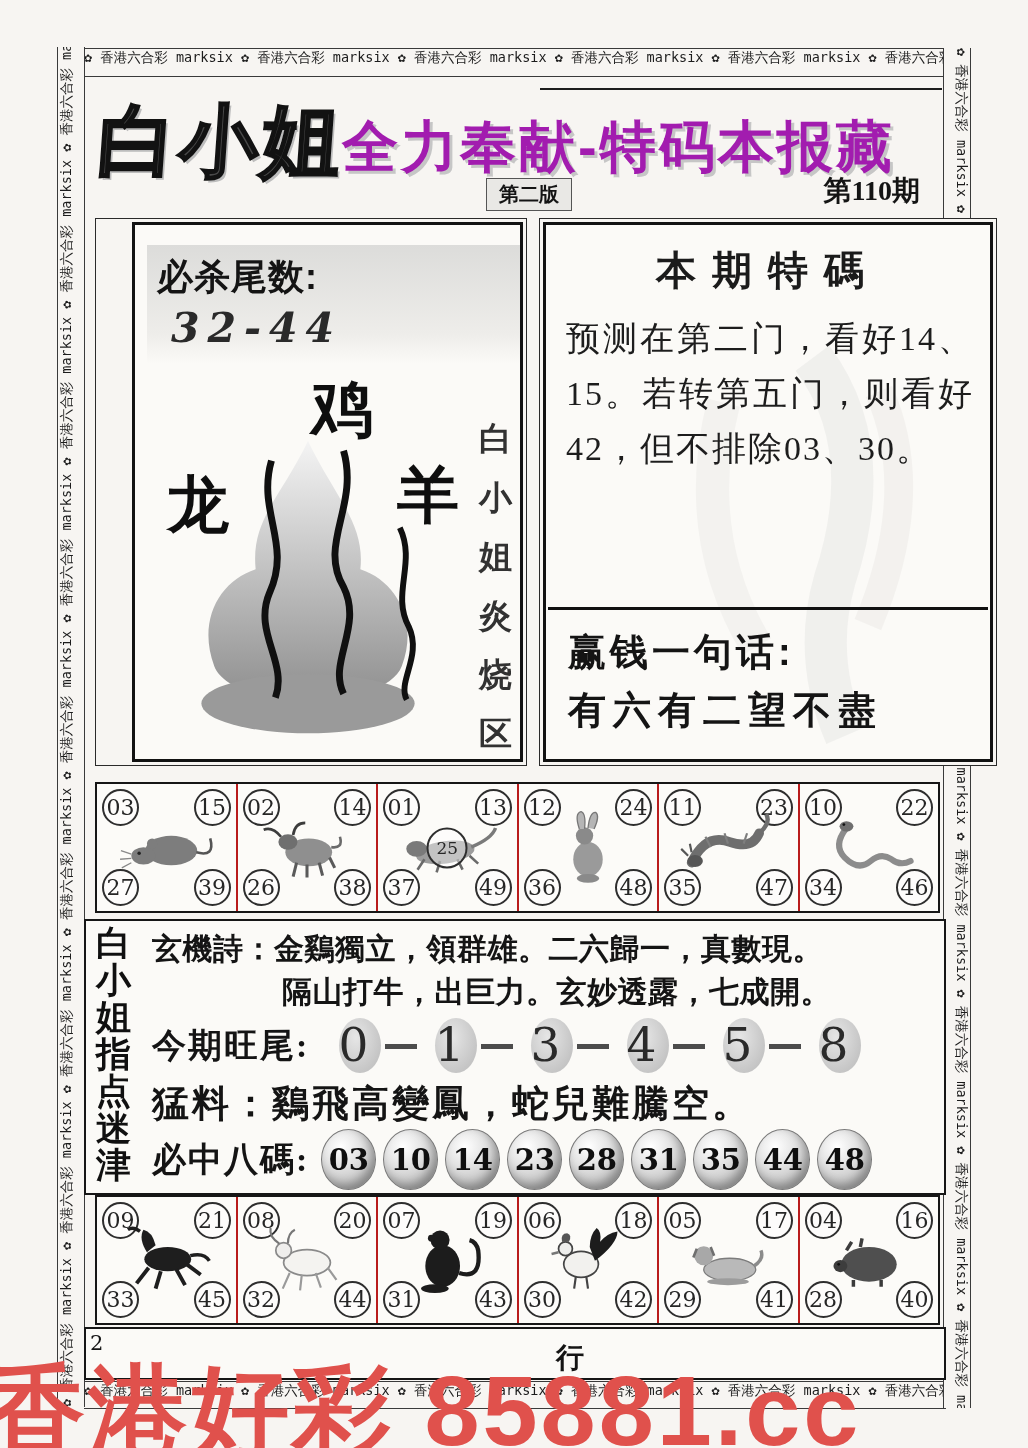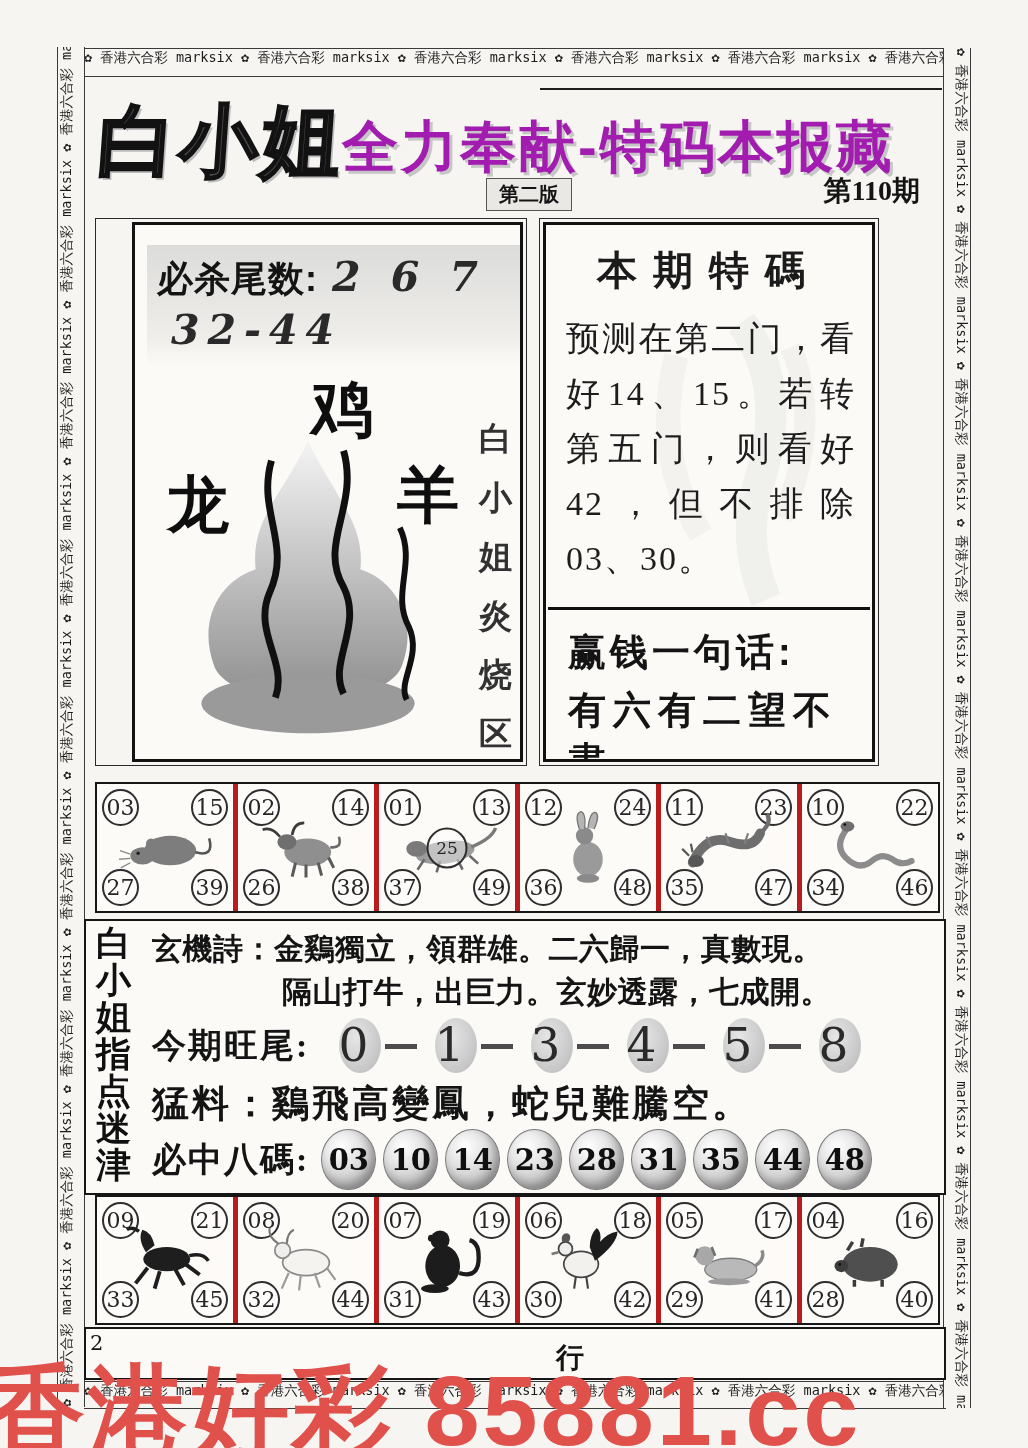--- a/index.html
+++ b/index.html
@@ -22,21 +22,21 @@
   .big-title{position:absolute;left:258px;top:34px;font:900 56px "Liberation Sans",sans-serif;
          color:#a21caf;letter-spacing:3px;text-shadow:3px 3px 0 #c6c6c6;white-space:nowrap;}
   .issue{position:absolute;right:26px;top:96px;font:700 28px "Liberation Serif",serif;}
   .edition{position:absolute;left:402px;top:102px;border:1px solid #555;background:#e9e8e5;
          padding:2px 12px;font:700 20px "Liberation Serif",serif;}
   
   .dbox{position:absolute;border:1px solid #2a2a2a;padding:3px;box-sizing:border-box;background:#f7f5f2;}
   .dbox-in{position:relative;border:3px solid #121212;width:100%;height:100%;box-sizing:border-box;
            background:#fbfaf7;overflow:hidden;}
   .box-left{left:95px;top:218px;width:432px;height:548px;padding-left:36px;}
-  .box-right{left:539px;top:218px;width:340px;height:548px;}
+  .box-right{left:539px;top:218px;width:458px;height:548px;}
   
   .killwrap{position:absolute;left:12px;top:20px;width:398px;
             background:linear-gradient(180deg,#dcdcda 0%,#eeedea 75%,rgba(255,255,255,0));padding:6px 0 10px 10px;}
   .killrow{display:flex;align-items:baseline;margin:2px 0;}
   .kill-label{font:900 36px "Liberation Sans",sans-serif;letter-spacing:1px;}
   .kill-value{font:italic 700 41px "DejaVu Serif",serif;color:#2a2a2a;margin-left:14px;letter-spacing:8px;}
   .zchar{position:absolute;font:900 62px "Liberation Serif",serif;color:#0e0e0e;}
   .zchar.c0{left:176px;top:142px;}
   .zchar.c1{left:32px;top:238px;}
   .zchar.c2{left:262px;top:228px;}
@@ -49,21 +49,21 @@
   .rb-body{position:absolute;left:20px;right:16px;top:86px;font:400 34px "Liberation Serif",serif;
            line-height:1.62;letter-spacing:2px;color:#1d1d1d;text-align:justify;}
   .rb-div{position:absolute;left:2px;right:2px;top:382px;height:3px;background:#101010;}
   .rb-slogan-label{position:absolute;left:22px;top:402px;font:900 38px "Liberation Sans",sans-serif;letter-spacing:4px;}
   .rb-slogan{position:absolute;left:22px;top:460px;font:900 38px "Liberation Sans",sans-serif;letter-spacing:7px;}
   .rb-wm{position:absolute;inset:0;opacity:.5;}
   
   .zstrip{position:absolute;display:flex;border:2px solid #161616;background:#fcfbf8;box-sizing:border-box;}
   .zstrip-top{left:95px;top:782px;width:845px;height:131px;}
   .zstrip-bottom{left:95px;top:1195px;width:845px;height:130px;}
-  .zcell{flex:1;position:relative;border-left:5px solid #b91c1c;}
+  .zcell{flex:1;position:relative;border-left:2px solid #b91c1c;}
   .zcell:first-child{border-left:none;}
   .cnum{position:absolute;width:37px;height:37px;border:2px solid #2e2e2e;border-radius:50%;
         display:flex;align-items:center;justify-content:center;
         font:400 22px "DejaVu Serif",serif;color:#262626;box-sizing:border-box;background:rgba(255,255,255,.4);}
   .cnum.tl{left:5px;top:5px;} .cnum.tr{right:5px;top:5px;}
   .cnum.bl{left:5px;bottom:5px;} .cnum.br{right:5px;bottom:5px;}
   .cnum.ctr{left:50%;top:50%;transform:translate(-50%,-50%);width:41px;height:41px;font-size:17px;}
   .afig{position:absolute;left:50%;top:50%;transform:translate(-50%,-50%);width:104px;height:80px;}
   
   .midbox{position:absolute;left:84px;top:919px;width:862px;height:276px;border:2px solid #161616;
@@ -113,21 +113,20 @@
     <div class="big-title">全力奉献-特码本报藏</div>
     <div class="issue">第110期</div>
     <div class="edition">第二版</div>
   </div>
 
   <div class="dbox box-left">
     <div class="dbox-in">
       <div class="killwrap">
         <div class="killrow">
           <span class="kill-label">必杀尾数:</span>
-          <span class="kill-value">2 6 7</span>
         </div>
         <div class="killrow">
           <span class="kill-value">32-44</span>
         </div>
       </div>
       <div class="zchar c0">鸡</div>
       <div class="zchar c1">龙</div>
       <div class="zchar c2">羊</div>
       <svg class="flame" viewBox="0 0 300 320" aria-hidden="true">
         <defs>

